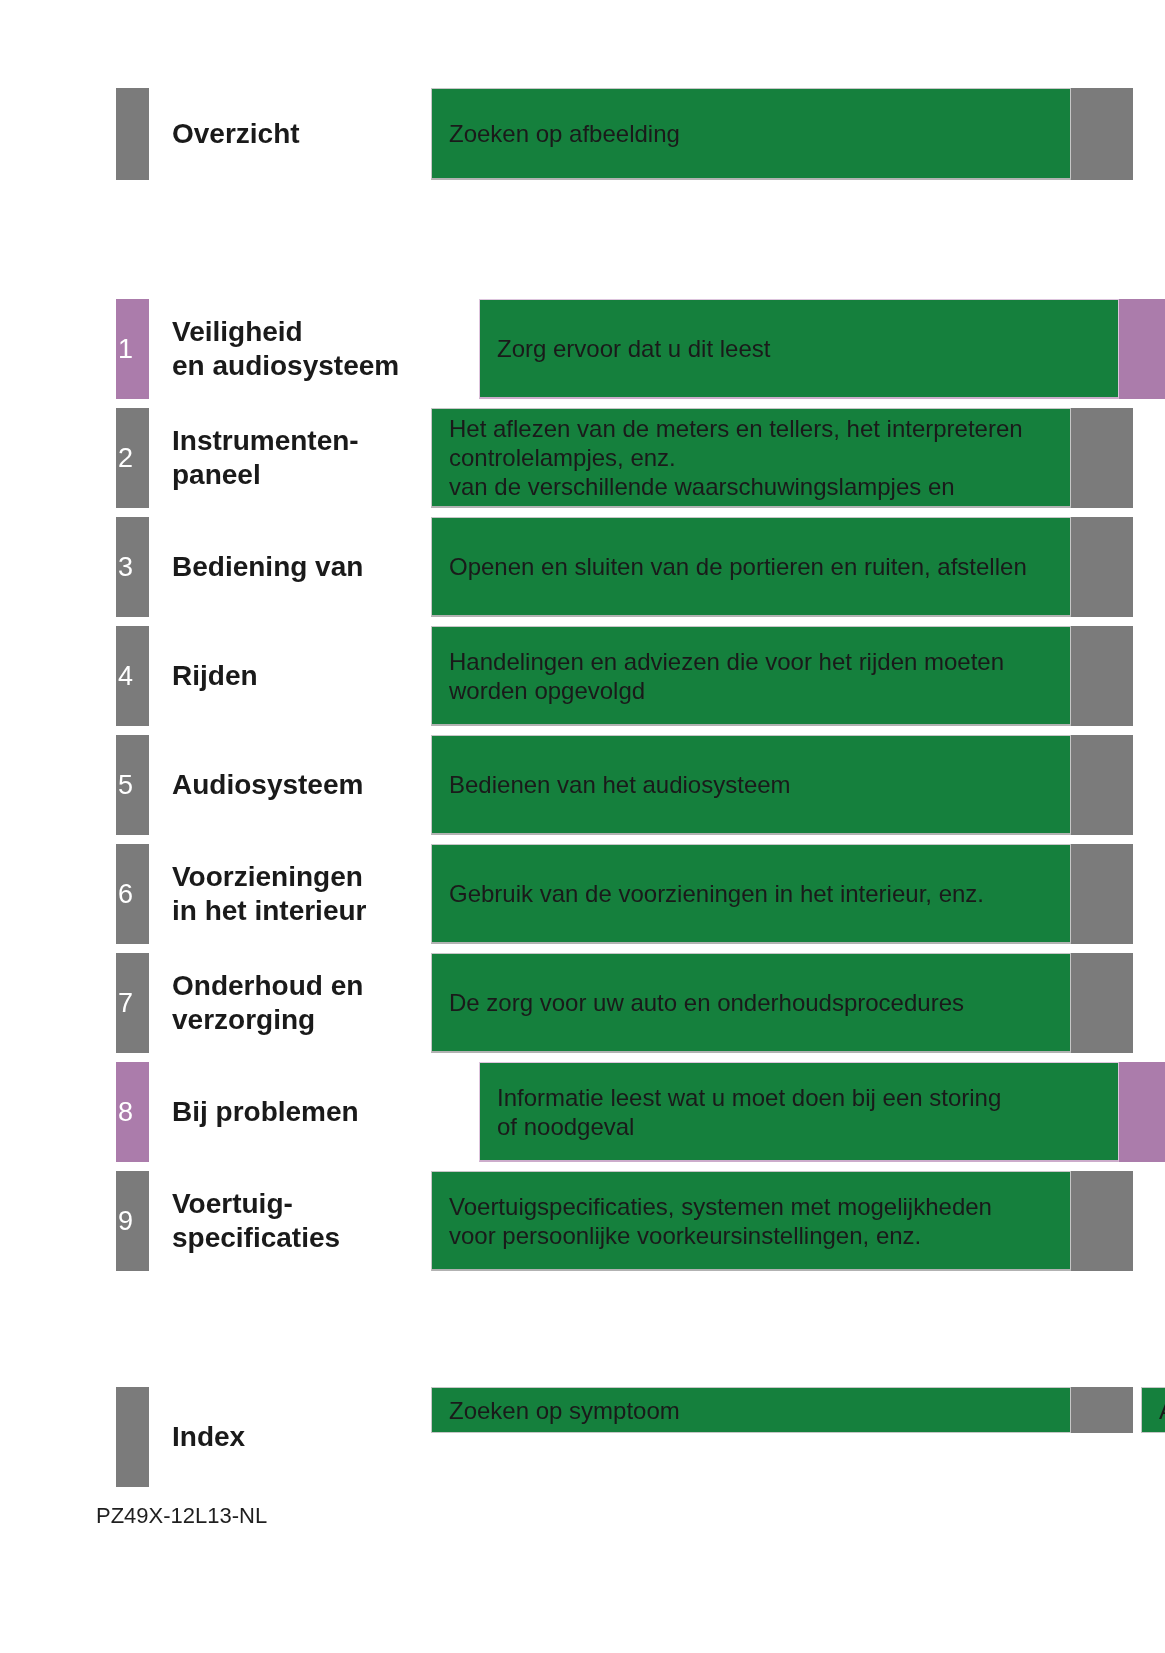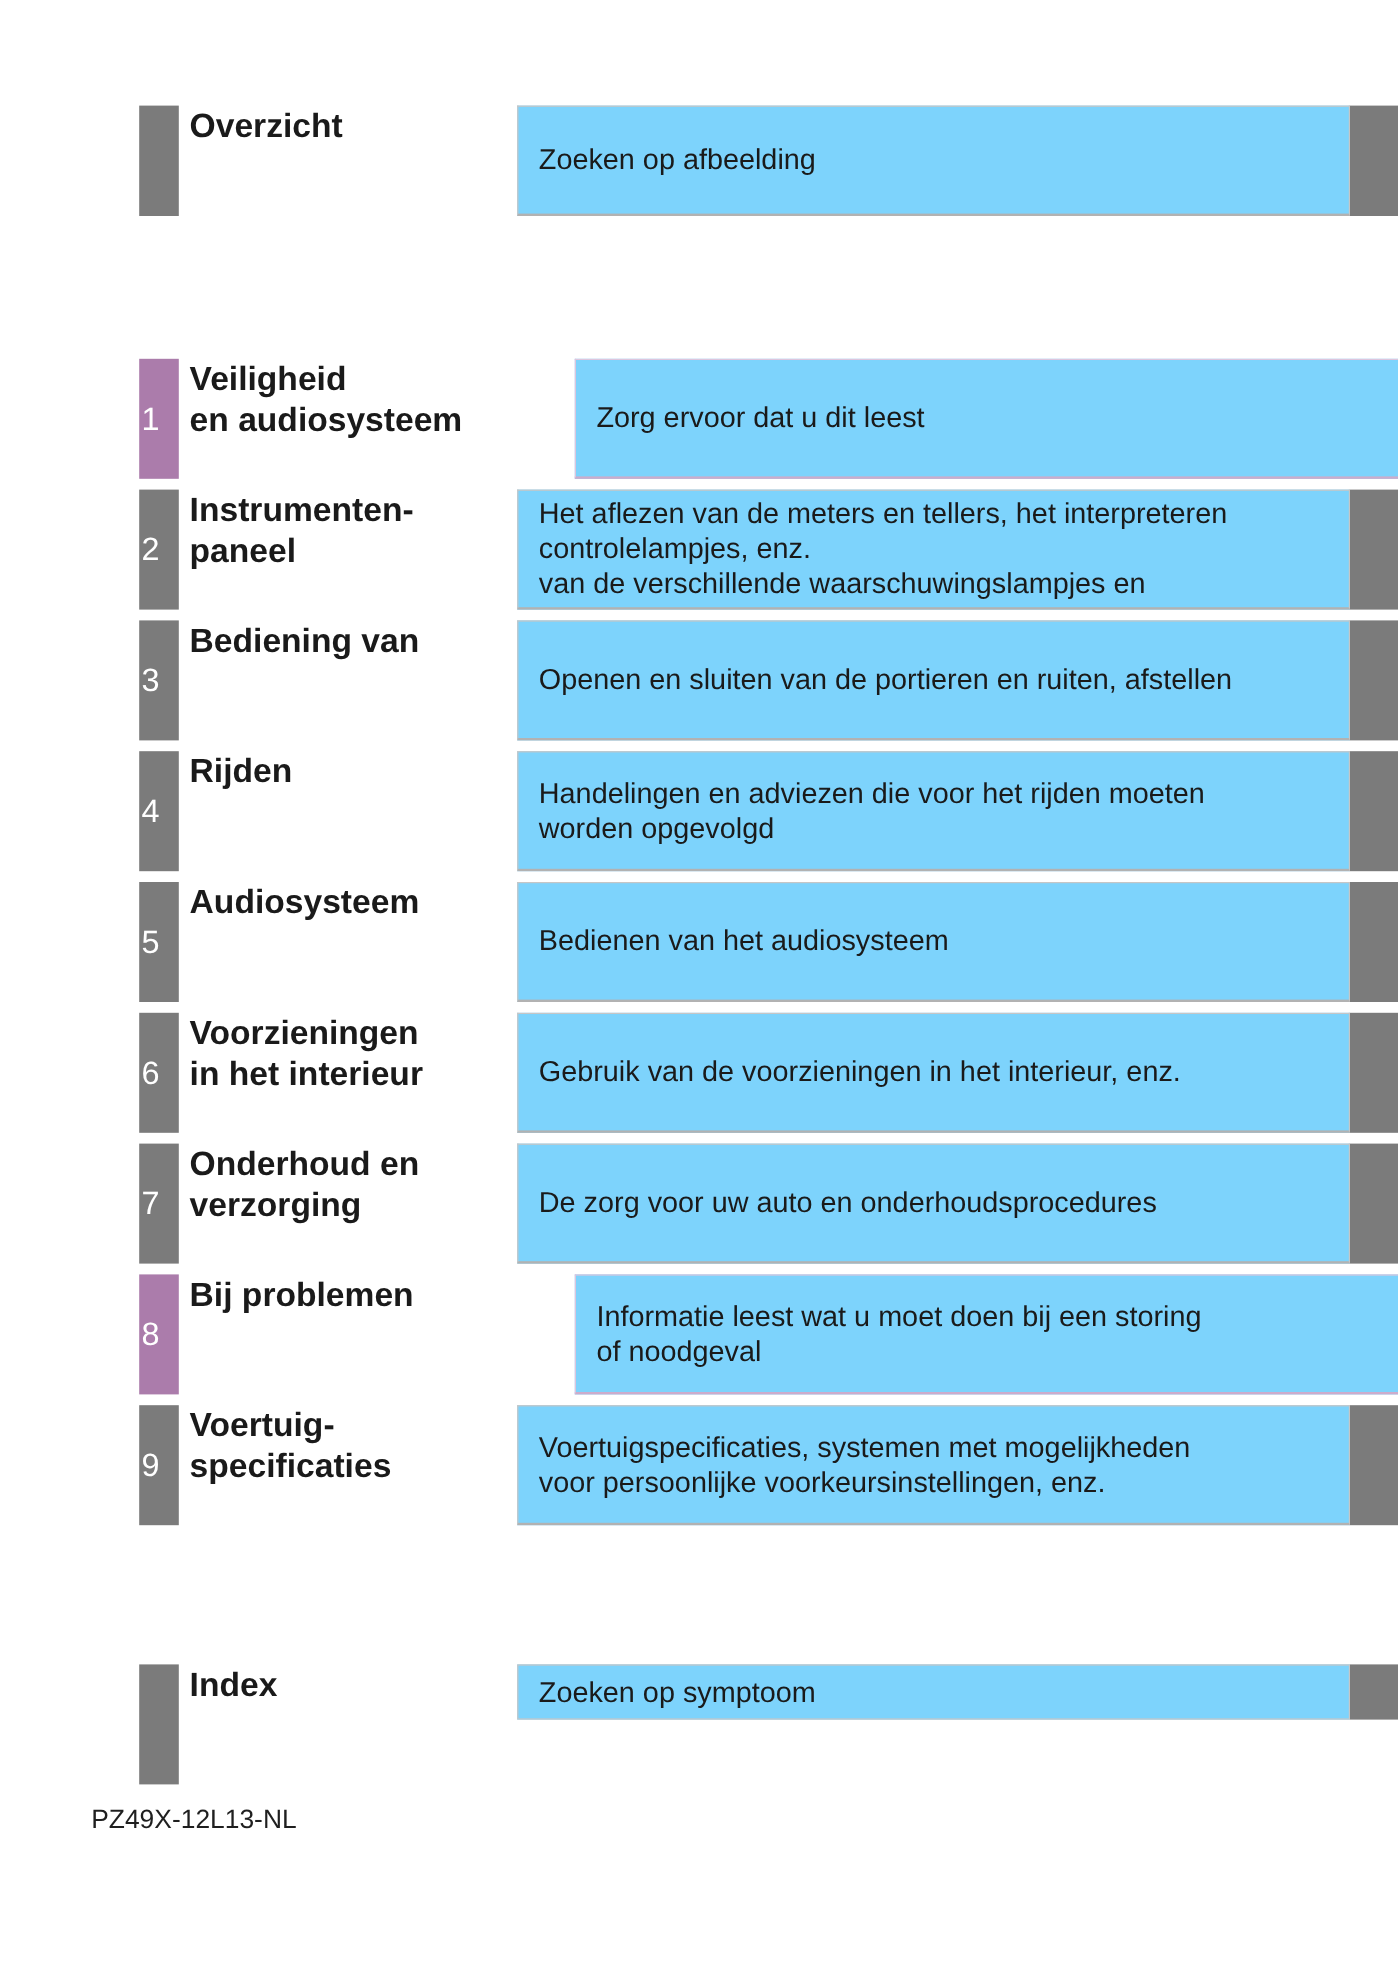--- a/index.html
+++ b/index.html
@@ -29,35 +29,35 @@
   .num {
     color: #ffffff;
     font-size: 27px;
     line-height: 1;
   }
 
   
   .title-area {
     width: 282px;
     box-sizing: border-box;
-    padding-left: 9px;
+    padding-left: 23px;
     display: flex;
     flex-direction: column;
-    justify-content: flex-start;
+    justify-content: center;
     font-weight: bold;
     font-size: 28px;
     line-height: 34px;
     flex: none;
   }
 
   
   .desc-box {
-    width: 694px;
+    width: 640px;
     box-sizing: border-box;
-    background: #7dd3fc;
+    background: #15803d;
     border: 1px solid #c6c6c6;
     border-bottom: 2px solid #b2b2b2;
     display: flex;
     flex-direction: column;
     justify-content: center;
     padding-left: 17px;
     padding-right: 8px;
     font-size: 24px;
     line-height: 29px;
     flex: none;
@@ -85,21 +85,21 @@
   .index-items {
     display: flex;
     gap: 8px;
     flex: none;
   }
   .index-item { display: flex; height: 46px; }
   .index-item .desc-box { border-bottom-width: 1px; border-bottom-color: #c6c6c6; }
 
   .footer {
     margin-top: 16px;
-    margin-left: 76px;
+    margin-left: 96px;
     font-size: 22px;
     color: #1f1f1f;
   }
 </style>
 </head>
 <body>
 
 <div id="page">
 
   <div class="row overview">

